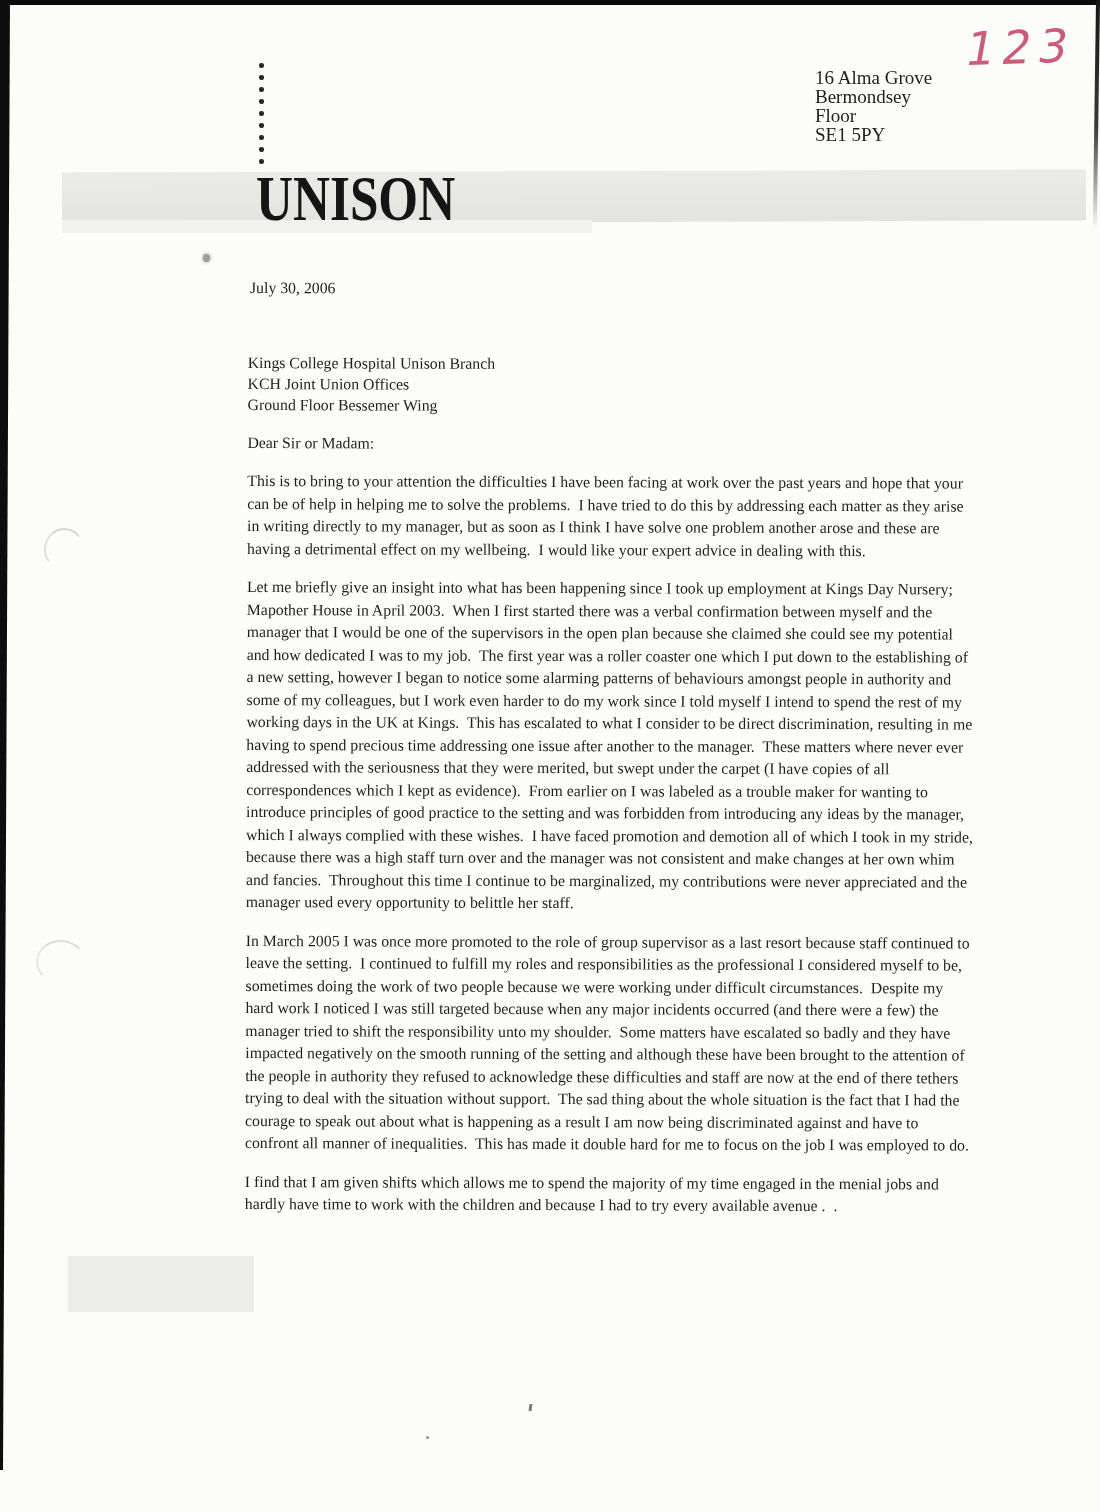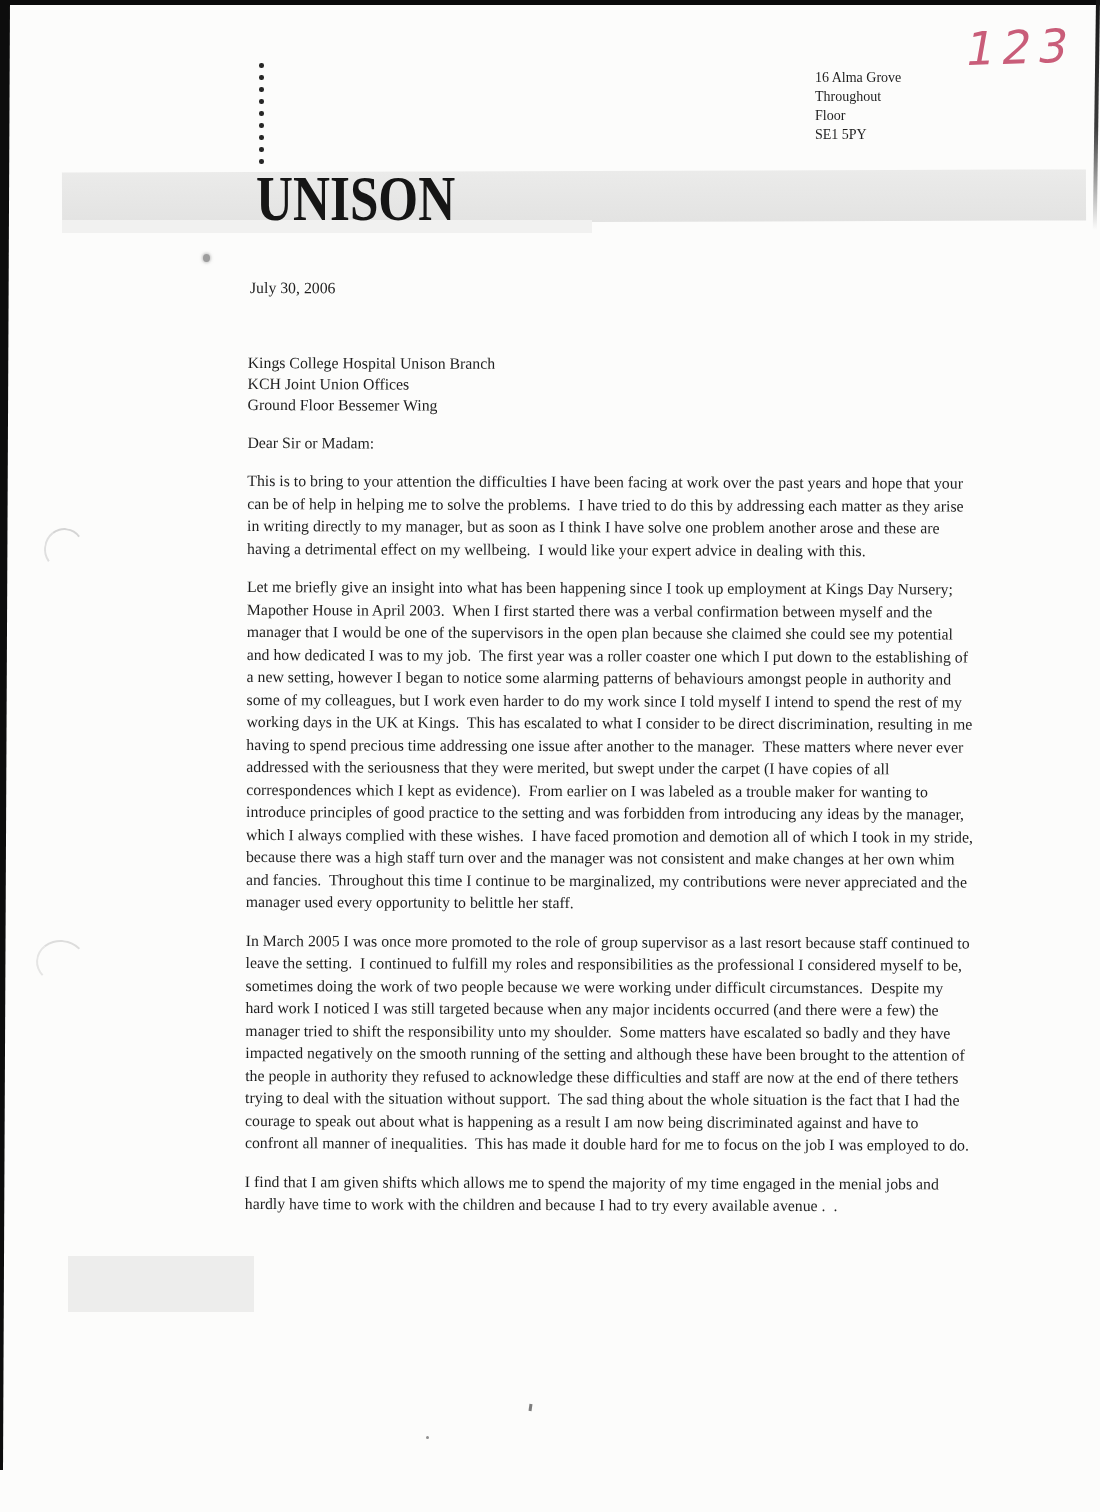--- a/index.html
+++ b/index.html
@@ -28,21 +28,21 @@
     position:absolute;left:966px;top:24px;width:120px;
     font-family:"DejaVu Sans", sans-serif;
     font-size:46px;line-height:1;
     letter-spacing:7px;
     transform:rotate(-2deg) skewX(-12deg);
     opacity:.92;
   }
   
   .sender{
     position:absolute;left:815px;top:68px;
-    font-size:14px;line-height:19px;
+    font-size:19px;line-height:19px;
   }
   
   .logo-dots{position:absolute;left:259px;top:63px;width:6px;}
   .logo-dots i{
     display:block;width:4.5px;height:4.5px;border-radius:50%;
     background:#262626;margin:0 0 7.5px 0;
   }
   .logo-band{
     position:absolute;left:62px;top:171px;width:1024px;height:51px;
     background:linear-gradient(to bottom,#ebebea,#e3e3e2);
@@ -94,21 +94,21 @@
 <div class="page">
 
   <div class="edge-top"></div>
   <div class="edge-left"></div>
   <div class="edge-right"></div>
 
   <div class="handwritten" style="color: rgb(197, 80, 110);">123</div>
 
   <div class="sender">
     <div>16 Alma Grove</div>
-    <div>Throughout</div>
+    <div>Bermondsey</div>
     <div>Floor</div>
     <div>SE1 5PY</div>
   </div>
 
   <div class="logo-band"></div>
   <div class="logo-band-lower"></div>
   <div class="logo-dots">
     <i></i>
     <i></i>
     <i></i>

